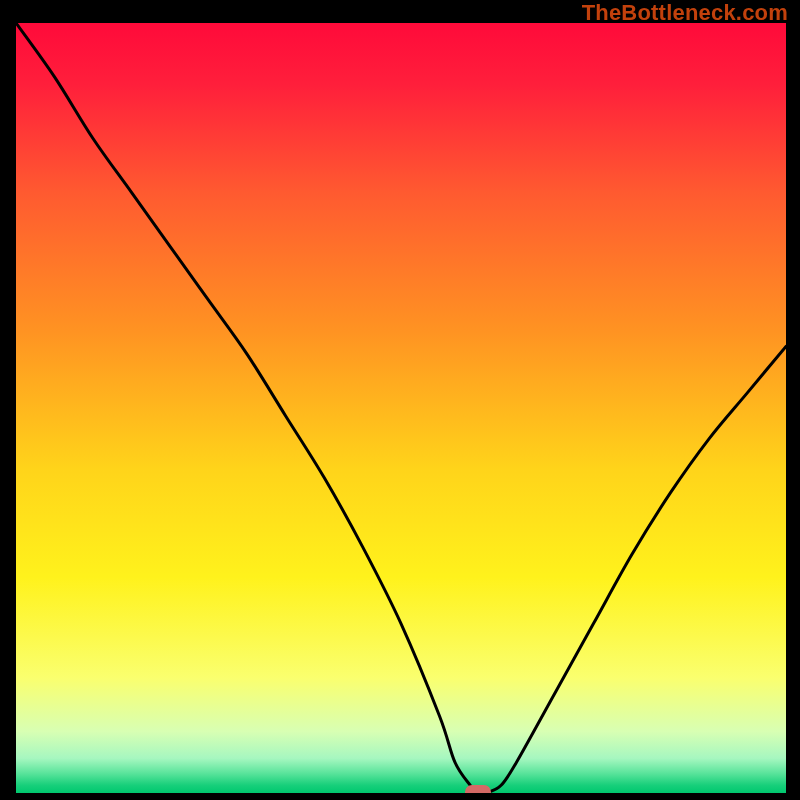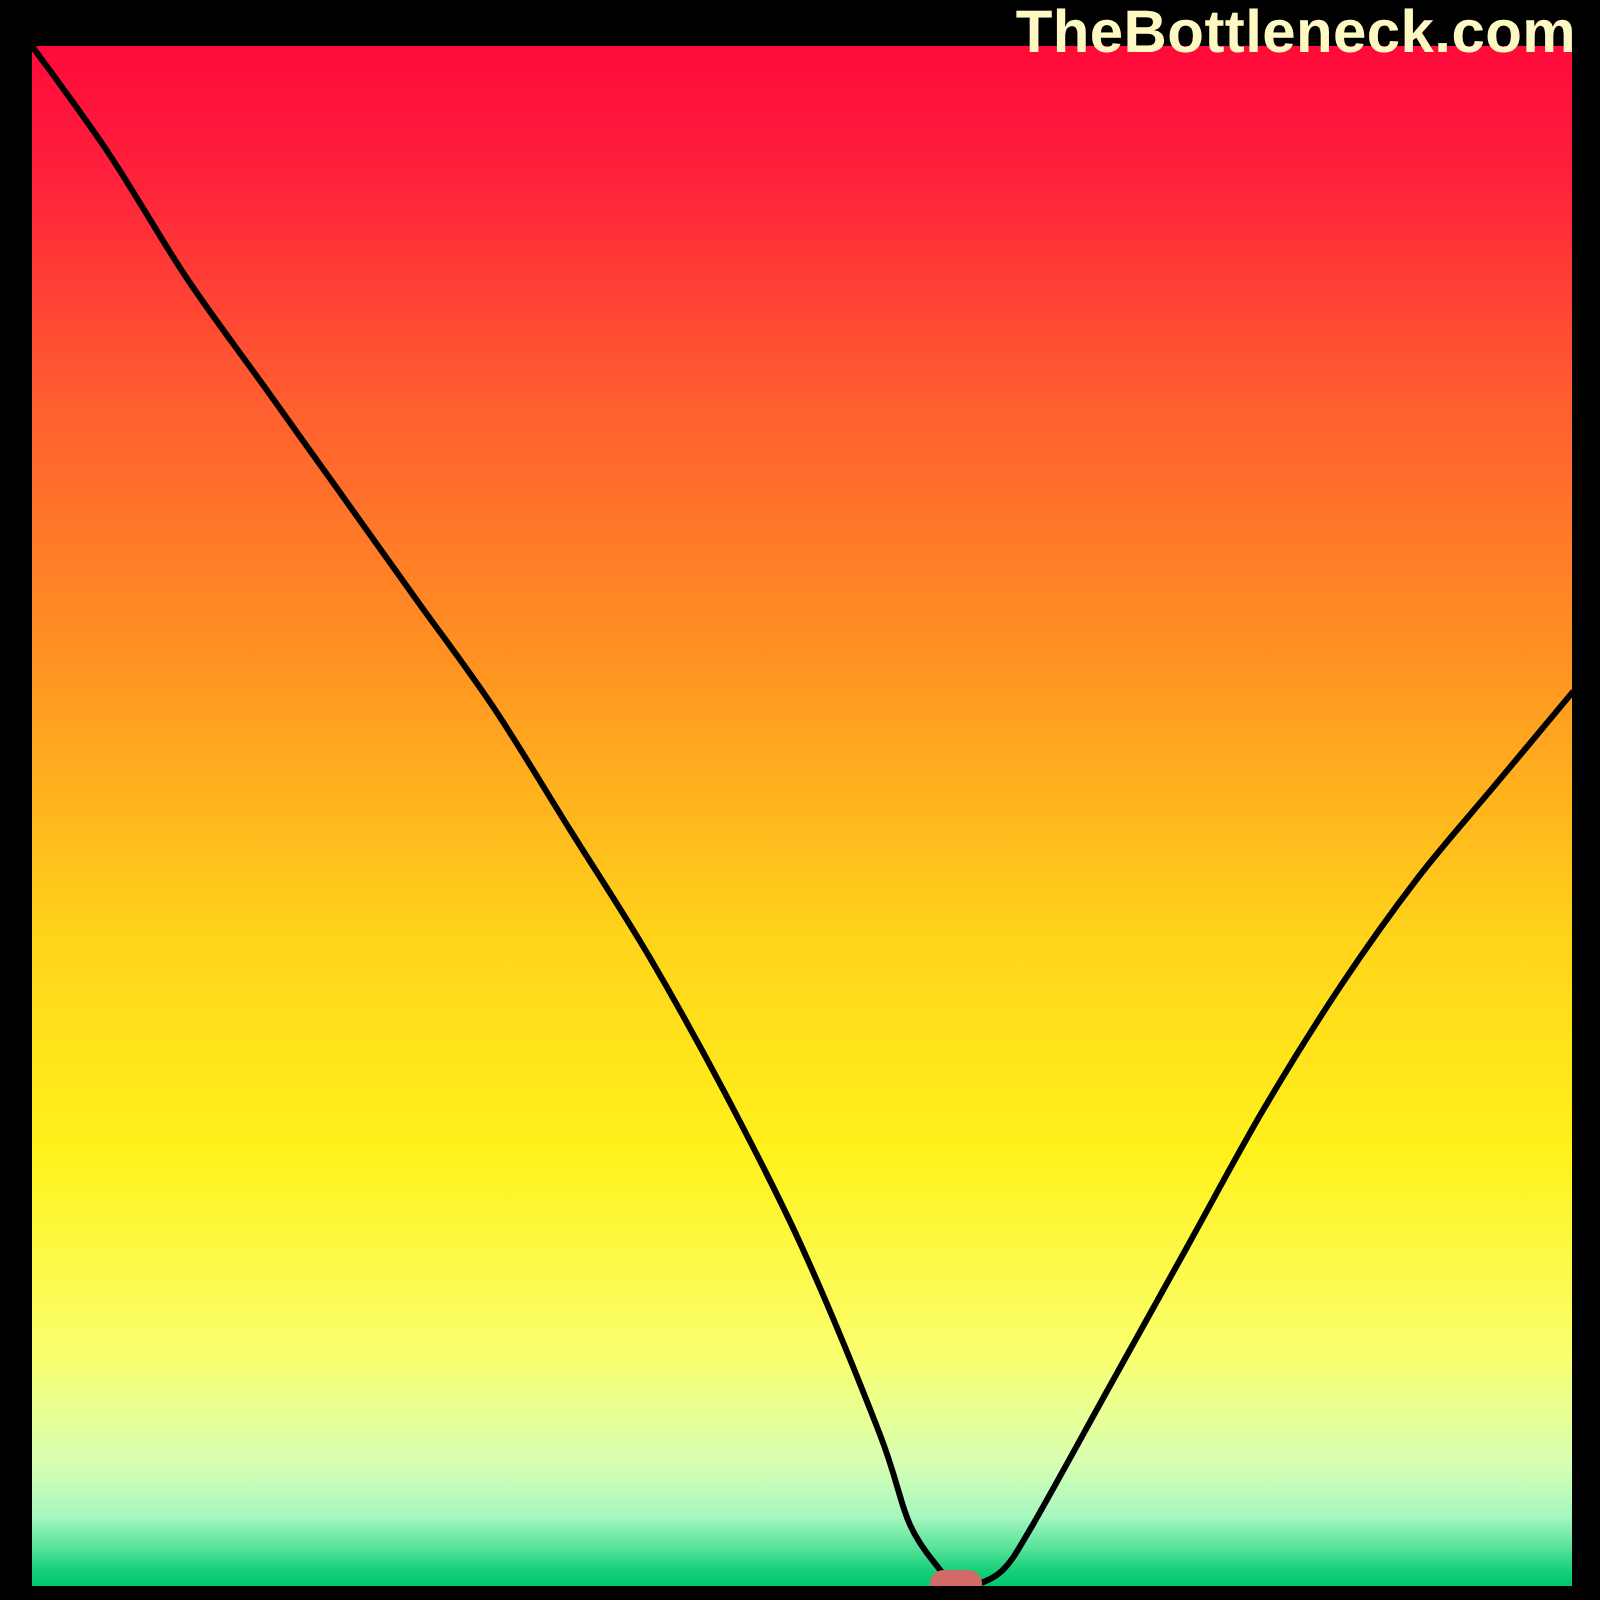--- a/index.html
+++ b/index.html
@@ -16,23 +16,23 @@
     top: 23px;
     width: 770px;
     height: 770px;
     background: #000;
   }
   .watermark {
     position: absolute;
     top: 0px;
     right: 12px;
     font-family: Arial, Helvetica, sans-serif;
-    font-size: 30px;
+    font-size: 22px;
     font-weight: 600;
-    color: #fef9c3;
+    color: #c2410c;
     letter-spacing: 0.2px;
     z-index: 10;
   }
   svg {
     display: block;
   }
 </style>
 </head>
 <body>
 

